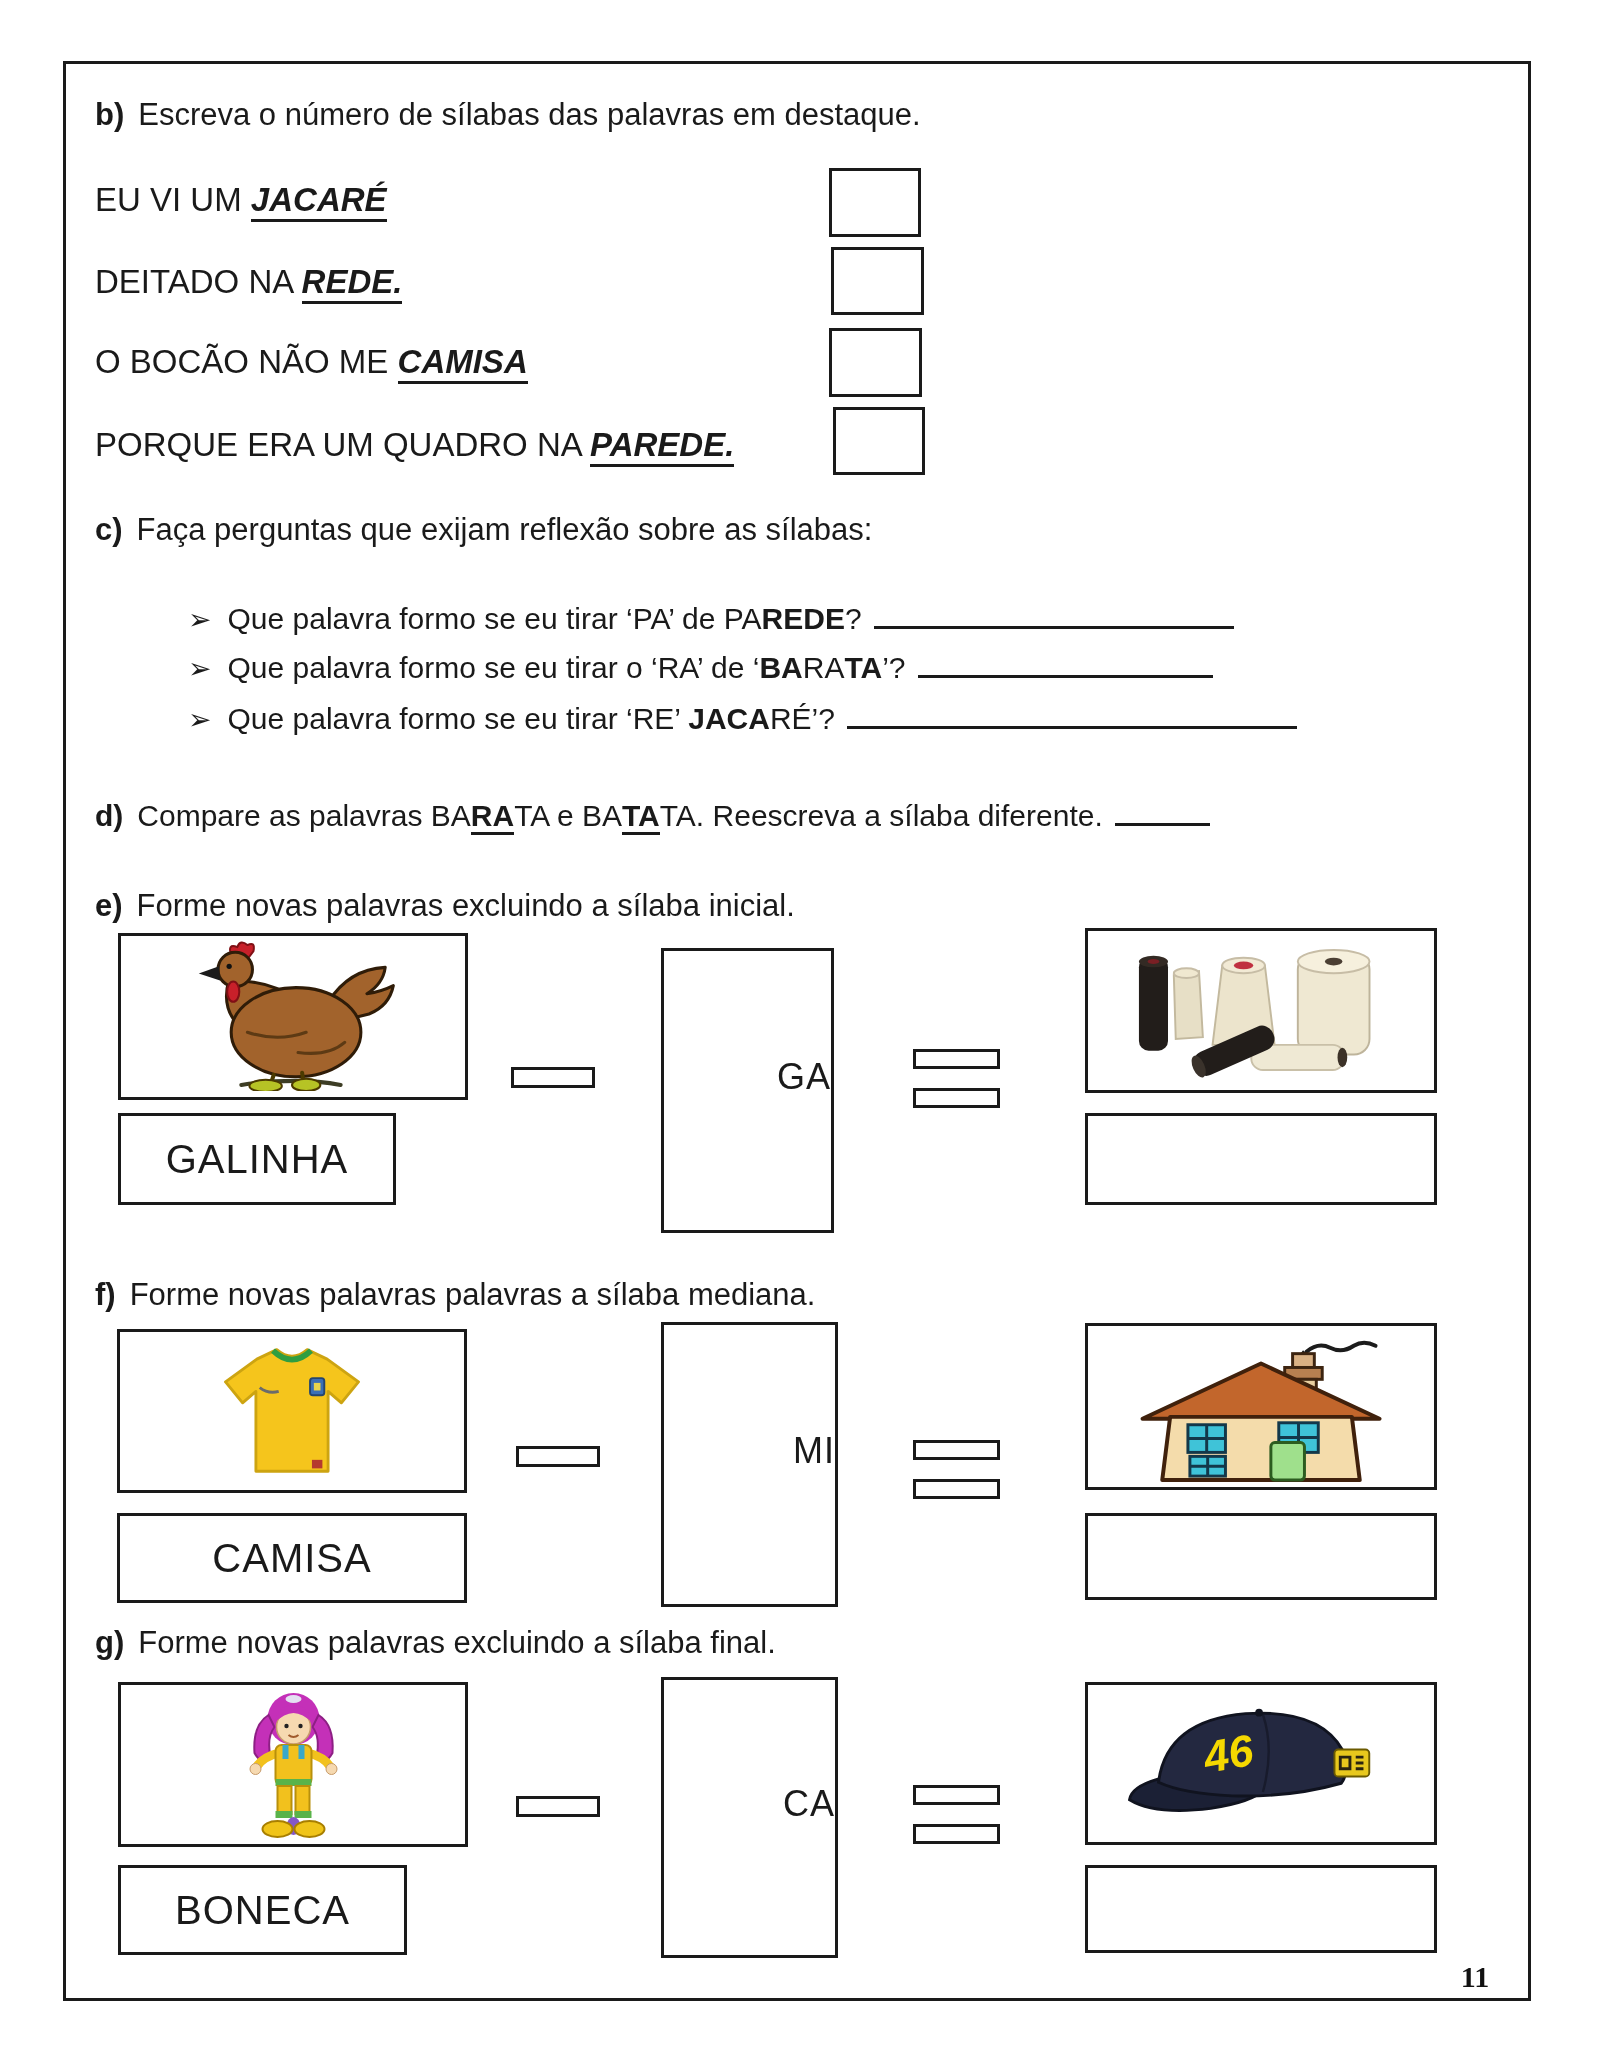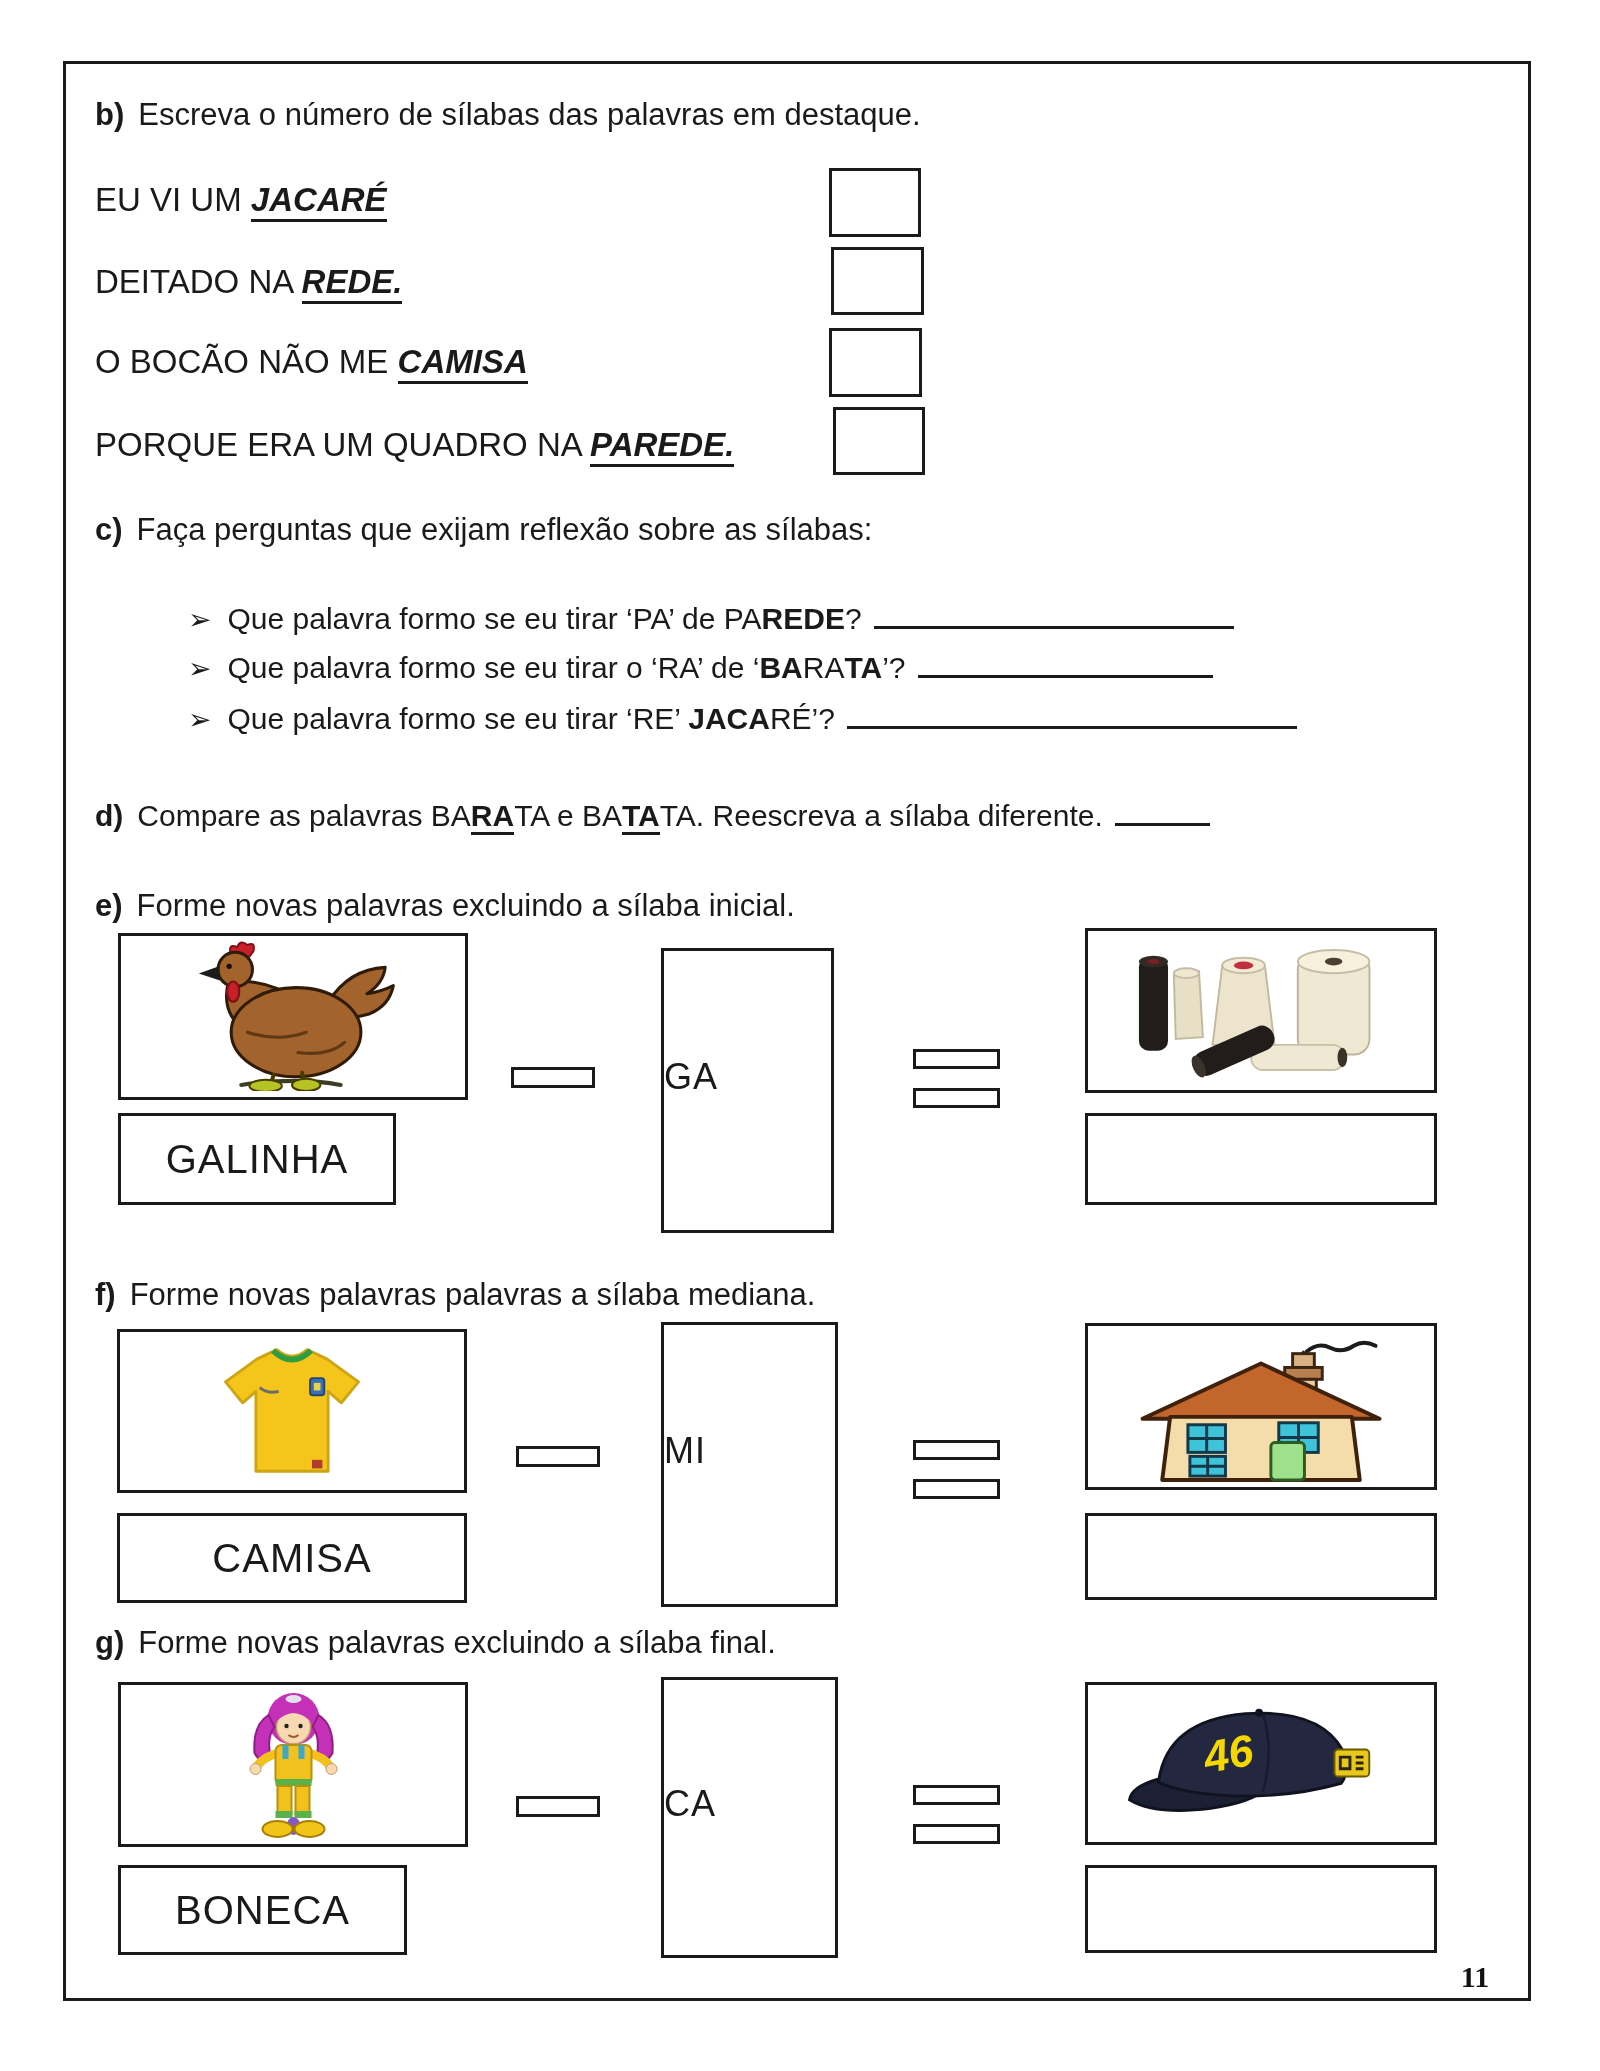--- a/index.html
+++ b/index.html
@@ -16,21 +16,21 @@
   .arrow{margin-right:16px;font-size:28px;}
   .blank{display:inline-block;border-bottom:3px solid #1a1a1a;margin-left:12px;height:30px;}
   .d-line{position:absolute;left:95px;font-size:30px;line-height:36px;white-space:nowrap;}
   .ub{font-weight:bold;border-bottom:3px solid #1a1a1a;}
   .picbox{position:absolute;border:3px solid #1a1a1a;background:#fff;box-sizing:border-box;
           display:flex;align-items:center;justify-content:center;}
   .labelbox{position:absolute;border:3px solid #1a1a1a;background:#fff;box-sizing:border-box;
             display:flex;align-items:center;justify-content:center;font-size:40px;letter-spacing:1px;}
   .sylbox{position:absolute;border:3px solid #1a1a1a;background:#fff;box-sizing:border-box;}
   .syl{position:absolute;left:0;right:0;top:45%;transform:translateY(-50%);
-       text-align:left;font-size:36px;letter-spacing:1px;}
+       text-align:right;font-size:36px;letter-spacing:1px;}
   .minus{position:absolute;width:84px;height:21px;border:3px solid #1a1a1a;background:#fff;box-sizing:border-box;}
   .eqbar{position:absolute;width:87px;height:20px;border:3px solid #1a1a1a;background:#fff;box-sizing:border-box;}
   .pagenum{position:absolute;left:1430px;top:1960px;width:90px;text-align:center;
            font-family:"Liberation Serif",serif;font-weight:bold;font-size:30px;color:#111;}
 </style>
 </head>
 <body>
 
 <div class="page">
   <div class="frame"></div>

